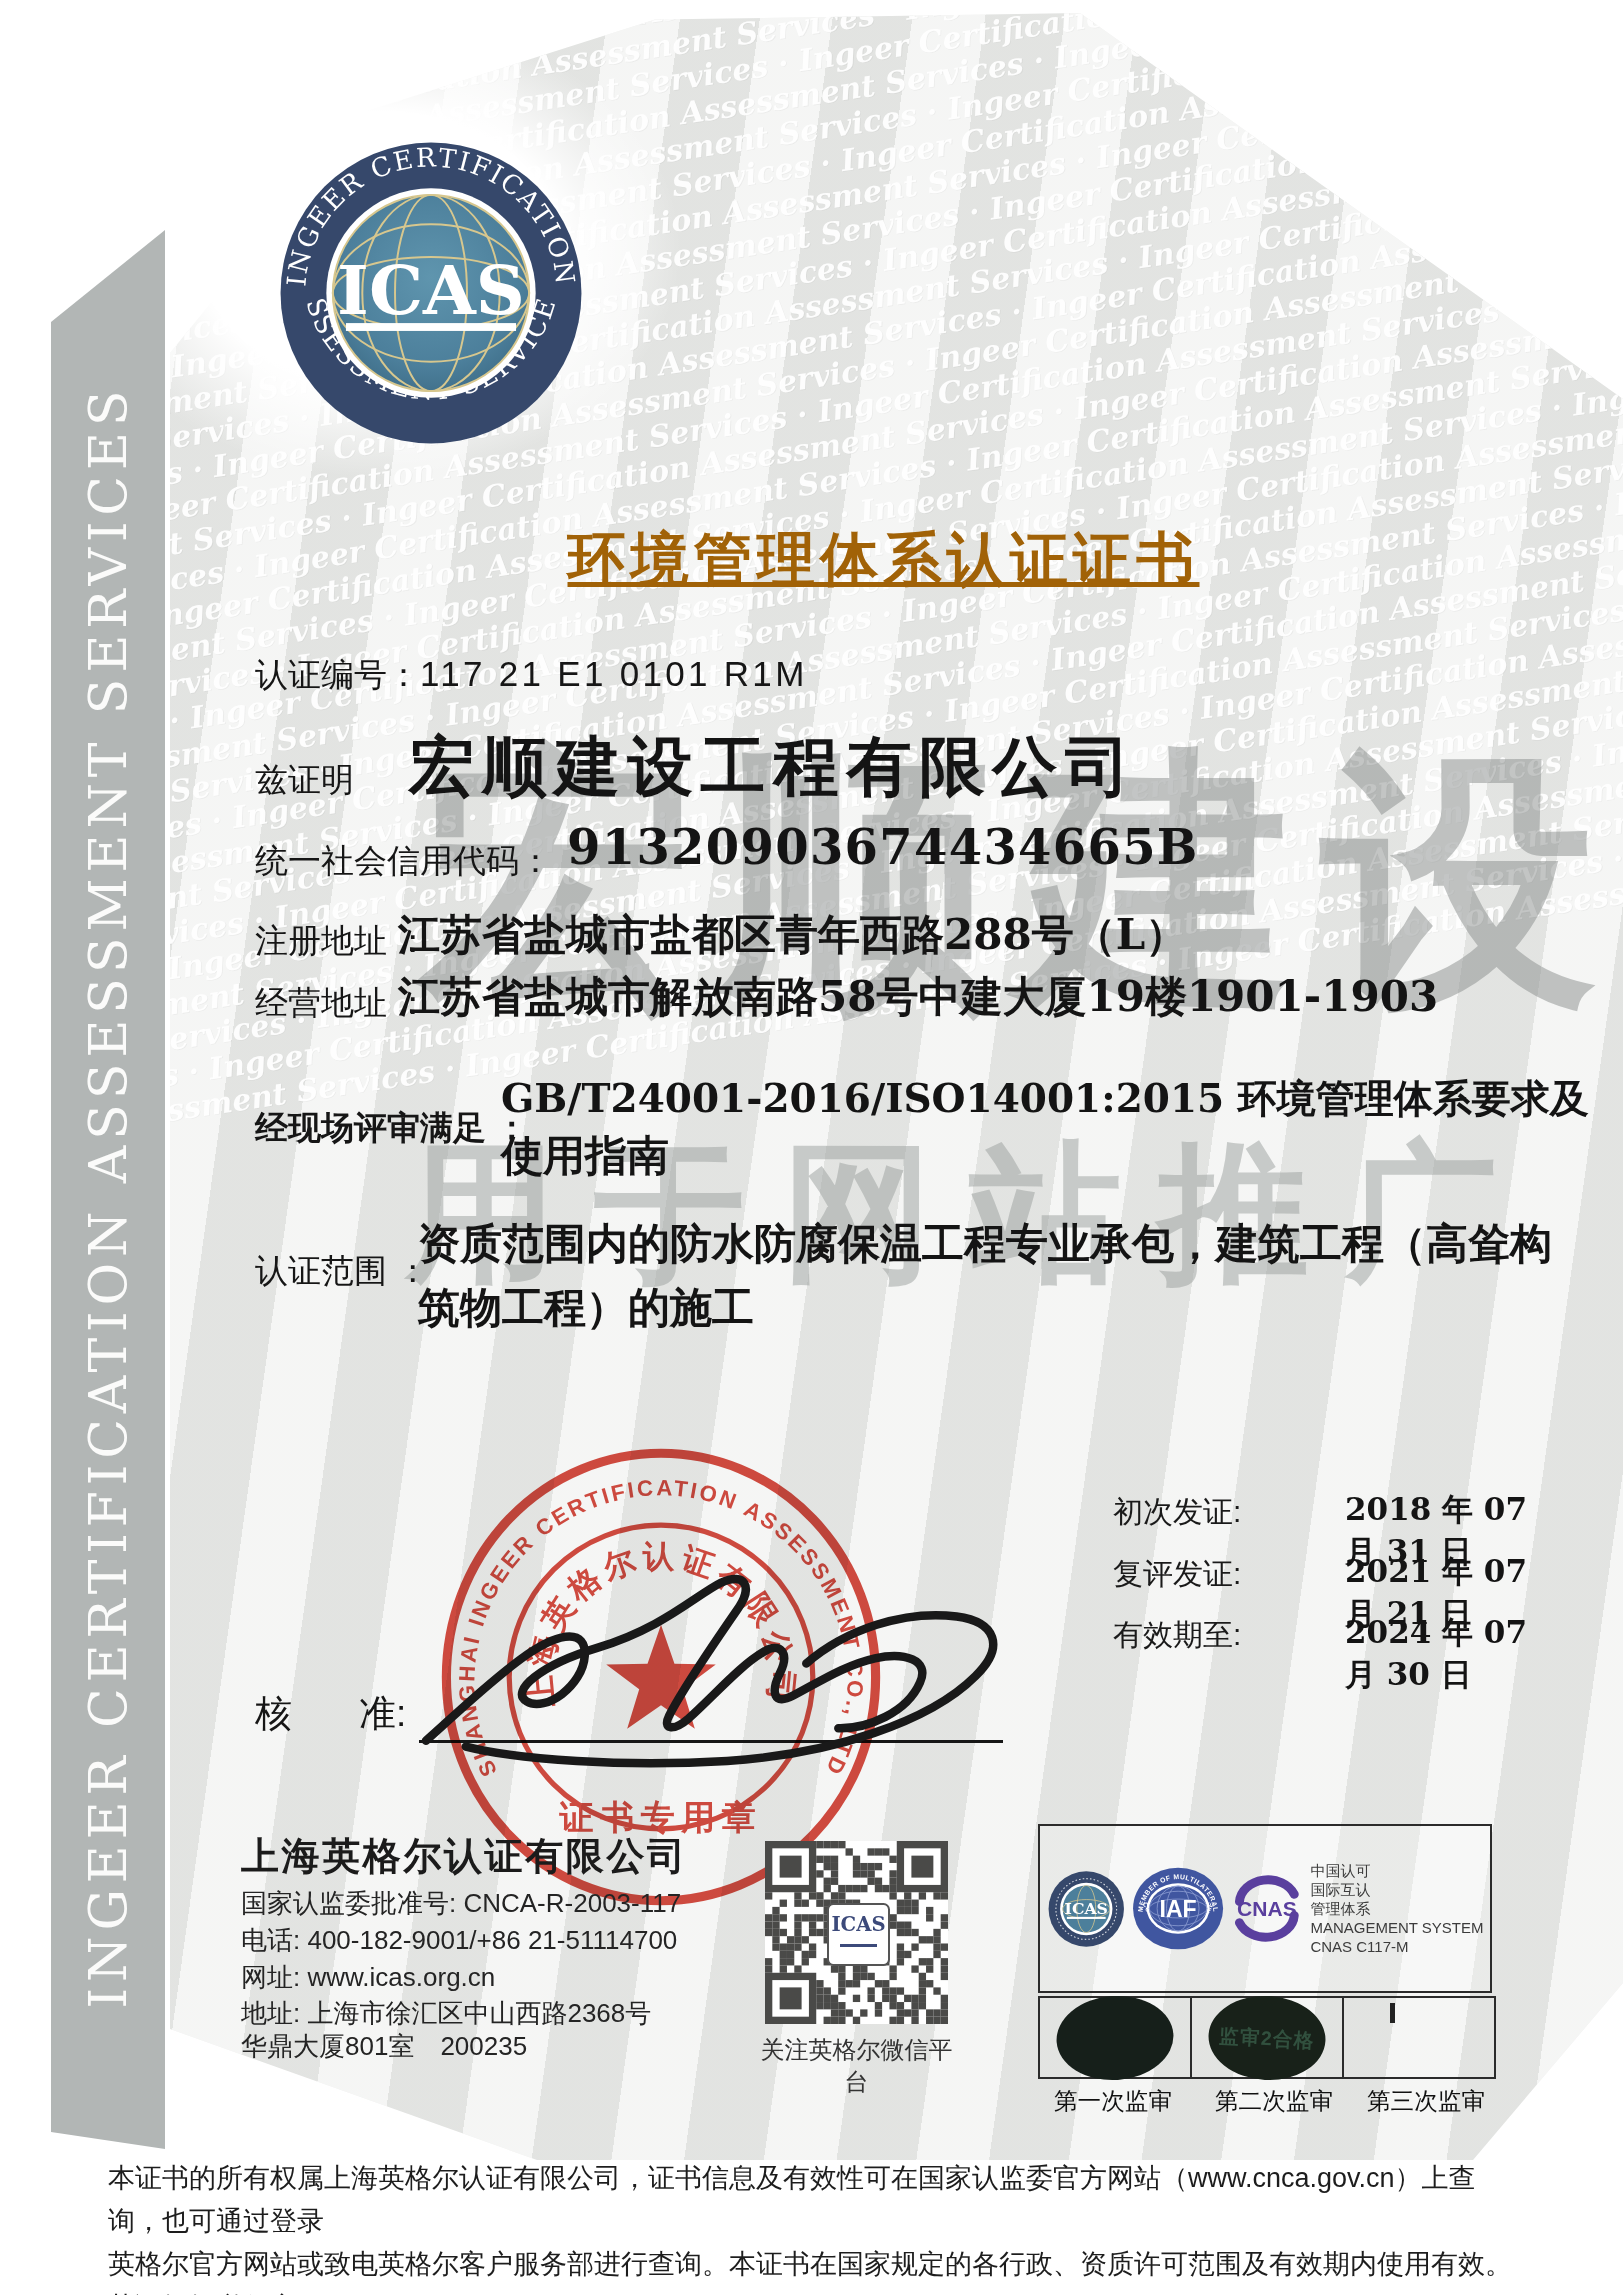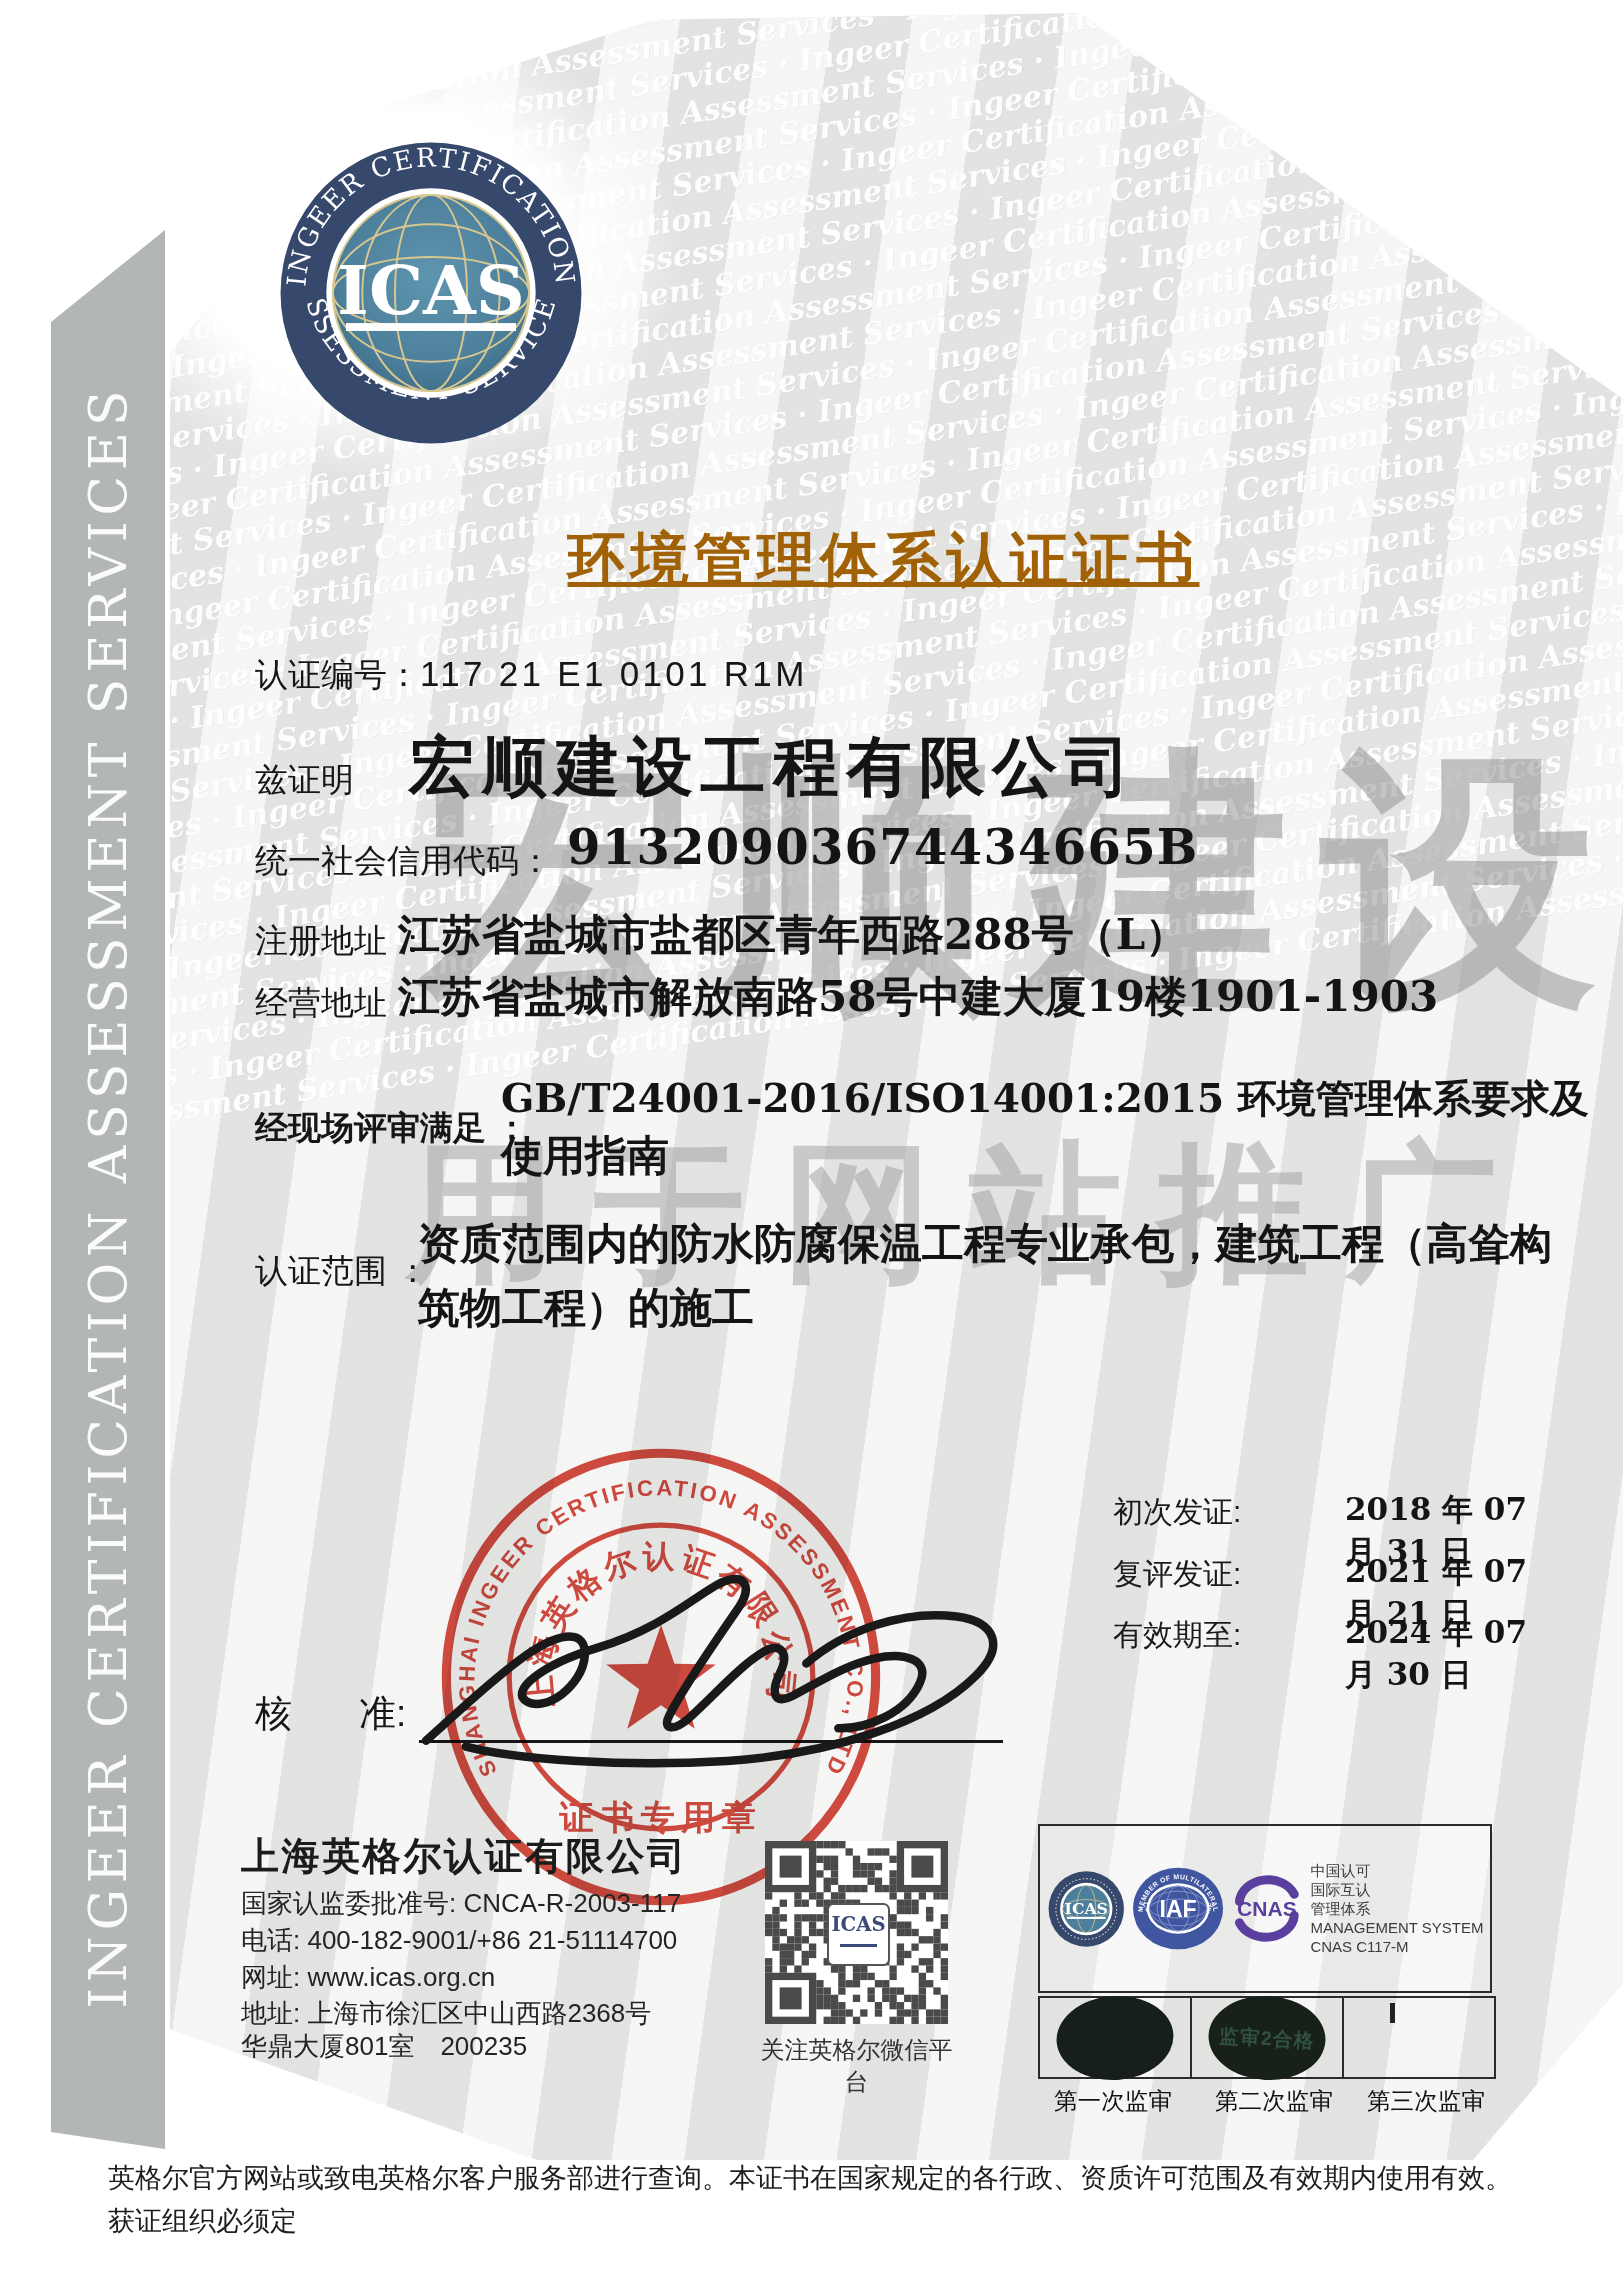--- a/index.html
+++ b/index.html
@@ -540,16 +540,17 @@
   </div>
   <div class="surv-cell">
     <div id="surv-mark"></div>
   </div>
 </div>
 <div class="abs surv-label" style="left:1028px">第一次监审</div>
 <div class="abs surv-label" style="left:1189px">第二次监审</div>
 <div class="abs surv-label" style="left:1341px">第三次监审</div>
 
 <div class="abs" id="footer-text">
+  <div>本证书的所有权属上海英格尔认证有限公司，证书信息及有效性可在国家认监委官方网站（www.cnca.gov.cn）上查询，也可通过登录</div>
   <div>英格尔官方网站或致电英格尔客户服务部进行查询。本证书在国家规定的各行政、资质许可范围及有效期内使用有效。获证组织必须定</div>
 
 </div>
 
 
 </body></html>

